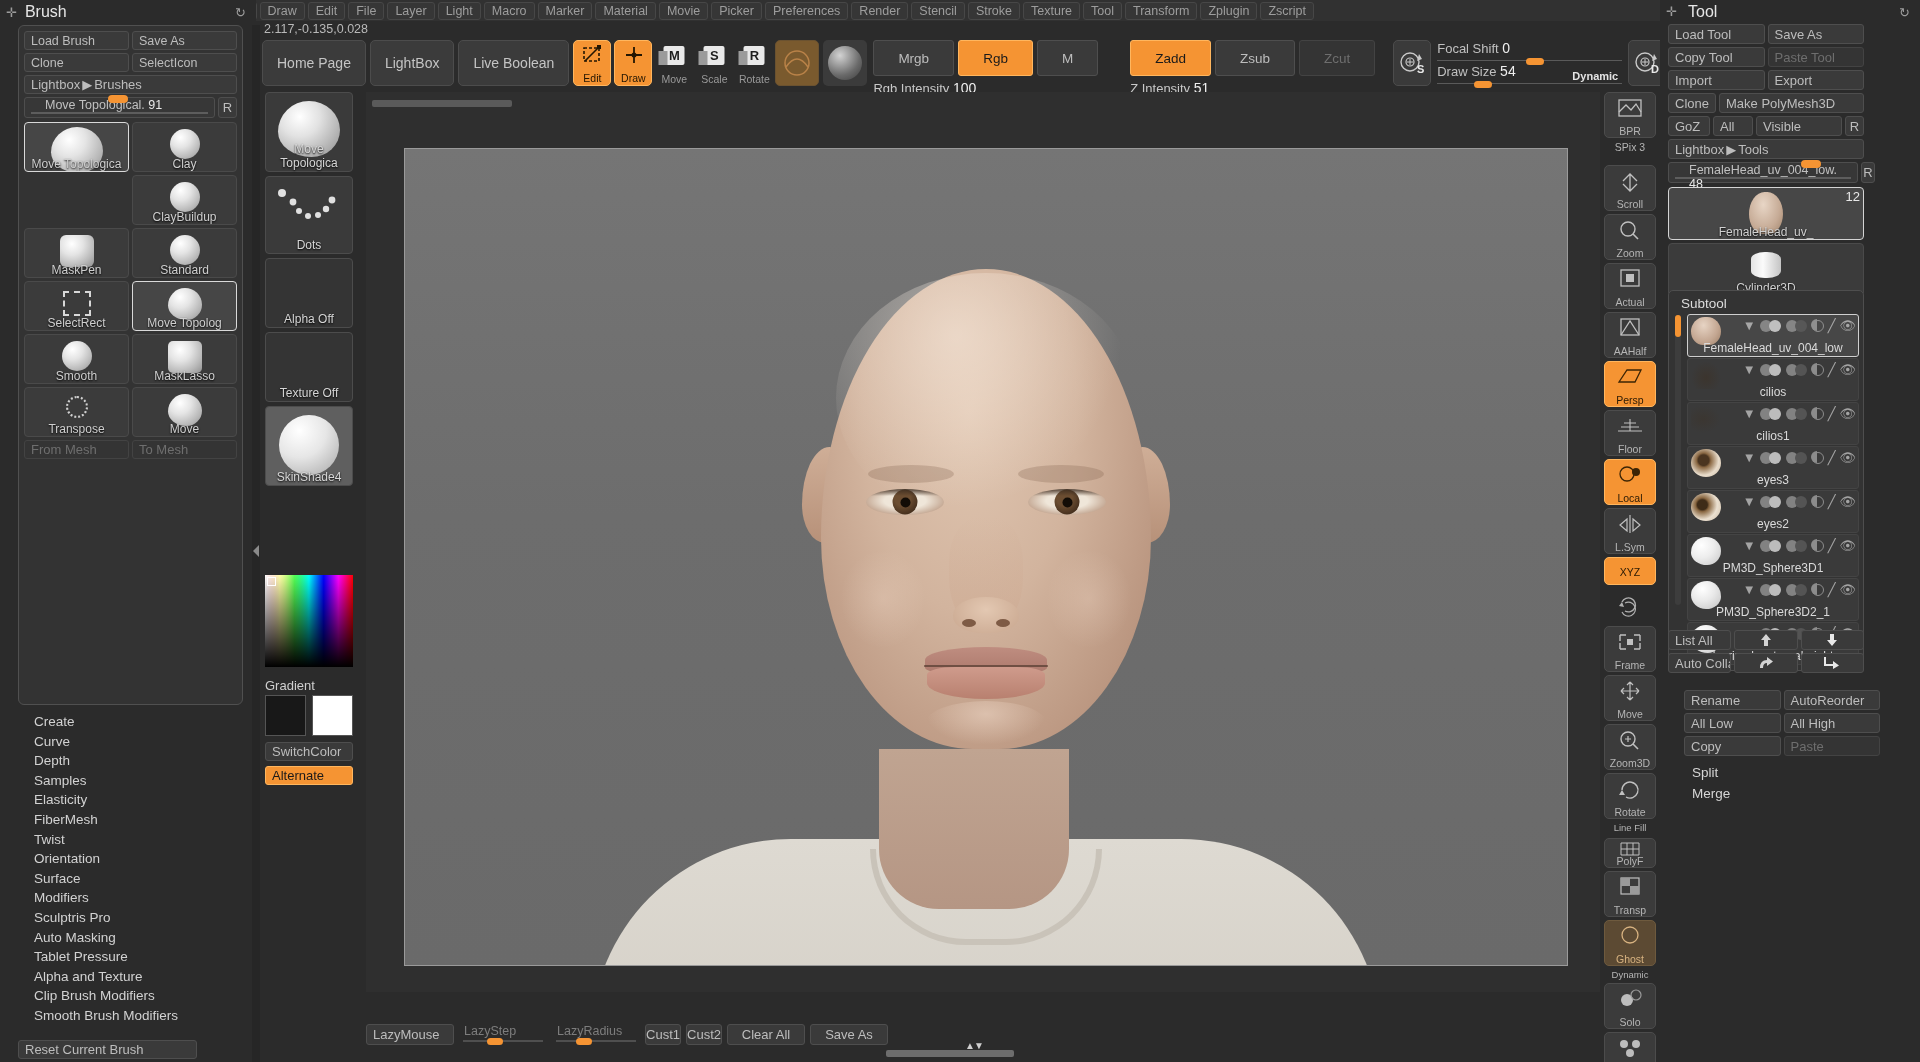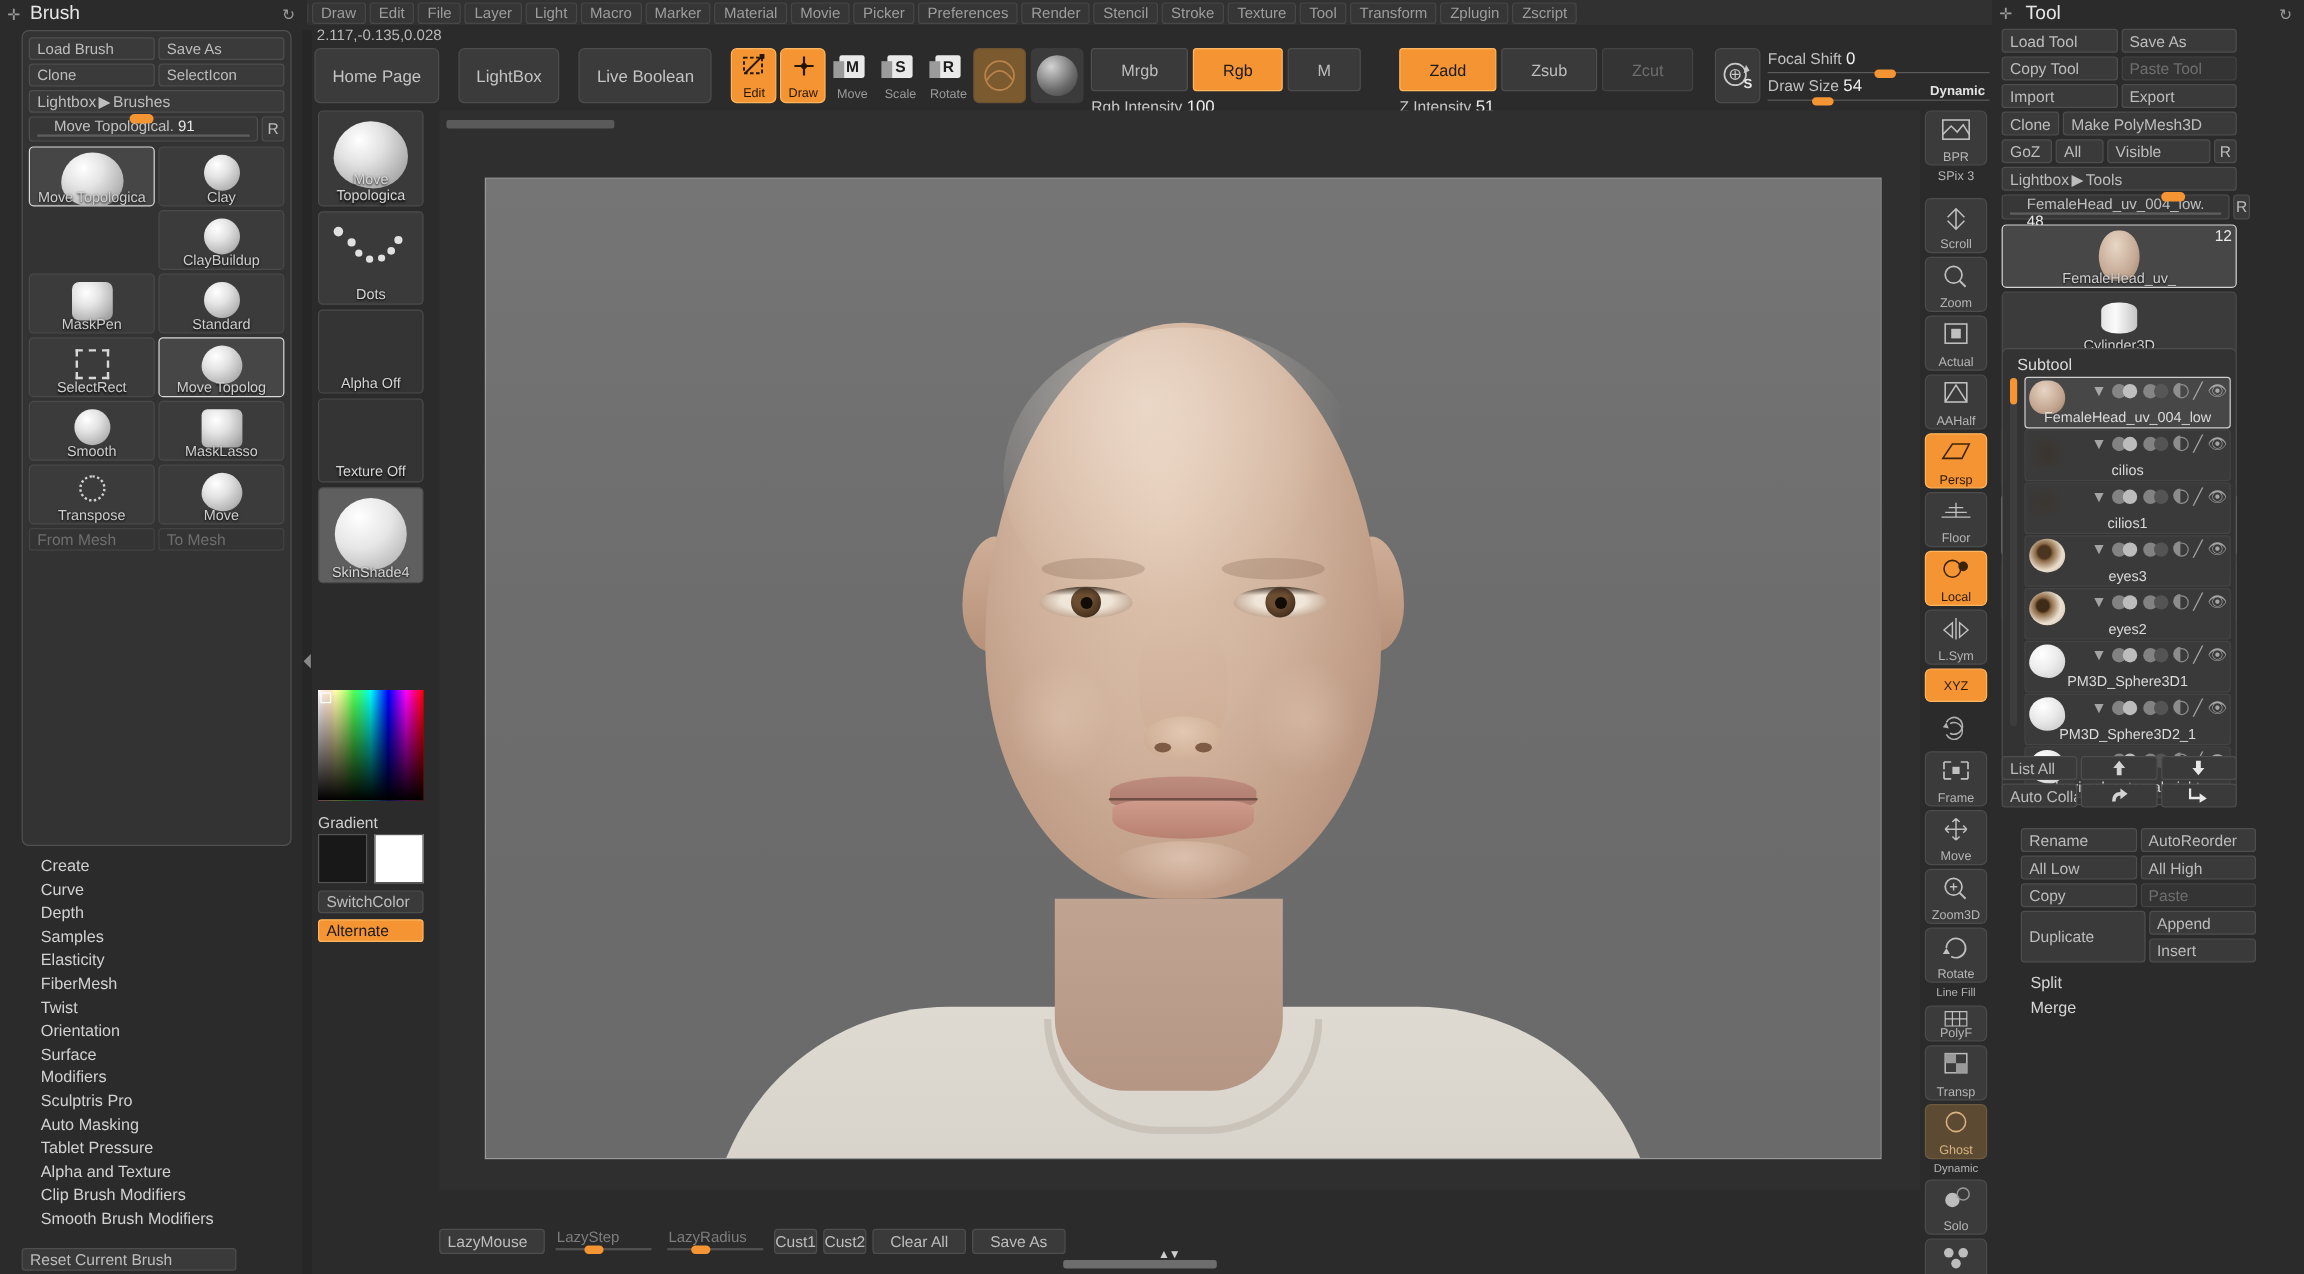--- a/index.html
+++ b/index.html
@@ -89,21 +89,21 @@
   #tray-left .tri{ position:absolute; left:1px; top:520px; width:0;height:0;
      border-top:6px solid transparent; border-bottom:6px solid transparent;
      border-right:6px solid #8a8a8a;}
 
   
   #coord { position:absolute; left:264px; top:22px; font-size:12.5px; color:#b9b9b9;}
   #toolbar2 { position:absolute; left:262px; top:40px; height:52px;
      display:flex; align-items:flex-start; }
   .tb-btn{ height:46px; border:1px solid #4c4c4c; border-radius:5px;
      background:#3b3b3b; display:flex; align-items:center; justify-content:center;
-     padding:0 14px; font-size:14px; color:#c4c4c4; margin-right:16px;}
+     padding:0 14px; font-size:14px; color:#c4c4c4; margin-right:4px;}
   .tb-mode{ width:38px; height:46px; border-radius:5px; border:1px solid #ffb65e;
      background:#f59433; position:relative; margin-right:3px;}
   .tb-mode .lbl{ position:absolute; bottom:1px; left:0; right:0; text-align:center;
      font-size:10.5px; color:#241602;}
   .tb-icon{ width:38px; height:46px; position:relative; margin-right:2px;}
   .tb-icon .lbl{ position:absolute; bottom:1px; left:0; right:0; text-align:center;
      font-size:10.5px; color:#9a9a9a;}
   .keycap{ position:absolute; left:50%; top:6px; transform:translateX(-50%);
      width:21px;height:19px; background:#e9e9e9; color:#1d1d1d; font-size:13px;
      font-weight:bold; display:flex;align-items:center;justify-content:center;
@@ -1065,27 +1065,20 @@
         <div class="btn">AutoReorder</div>
       </div>
       <div class="trow">
         <div class="btn">All Low</div>
         <div class="btn">All High</div>
       </div>
       <div class="trow">
         <div class="btn">Copy</div>
         <div class="btn dim">Paste</div>
       </div>
-      <div class="trow" style="align-items:stretch;">
-        <div class="btn" style="height:43px;">Duplicate</div>
-        <div style="flex:1;display:flex;flex-direction:column;gap:3px;">
-          <div class="btn">Append</div>
-          <div class="btn">Insert</div>
-        </div>
-      </div>
       <div class="split-row" style="margin-top:6px;">Split</div>
       <div class="split-row">Merge</div>
     </div>
   </div>
 
   <div id="bottombar">
     <div class="btn" style="width:88px;">LazyMouse</div>
     <div class="bslider">
       <div class="lab">LazyStep</div>
       <div class="trk"></div>

